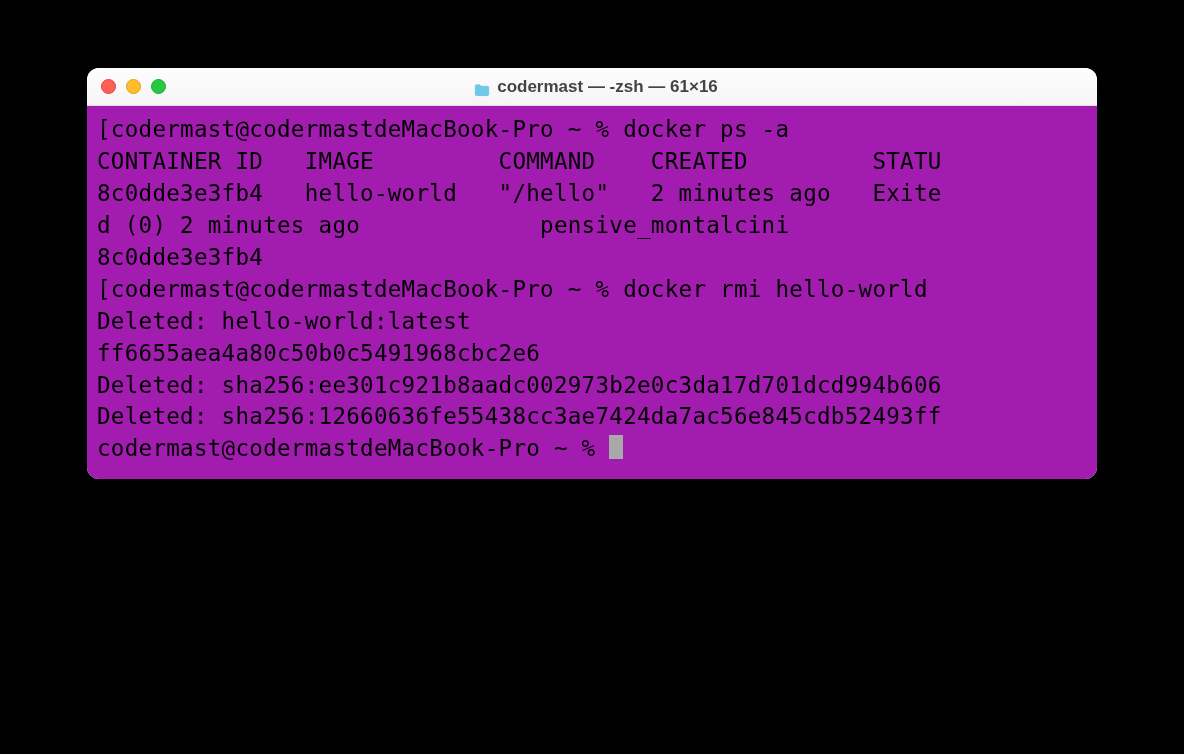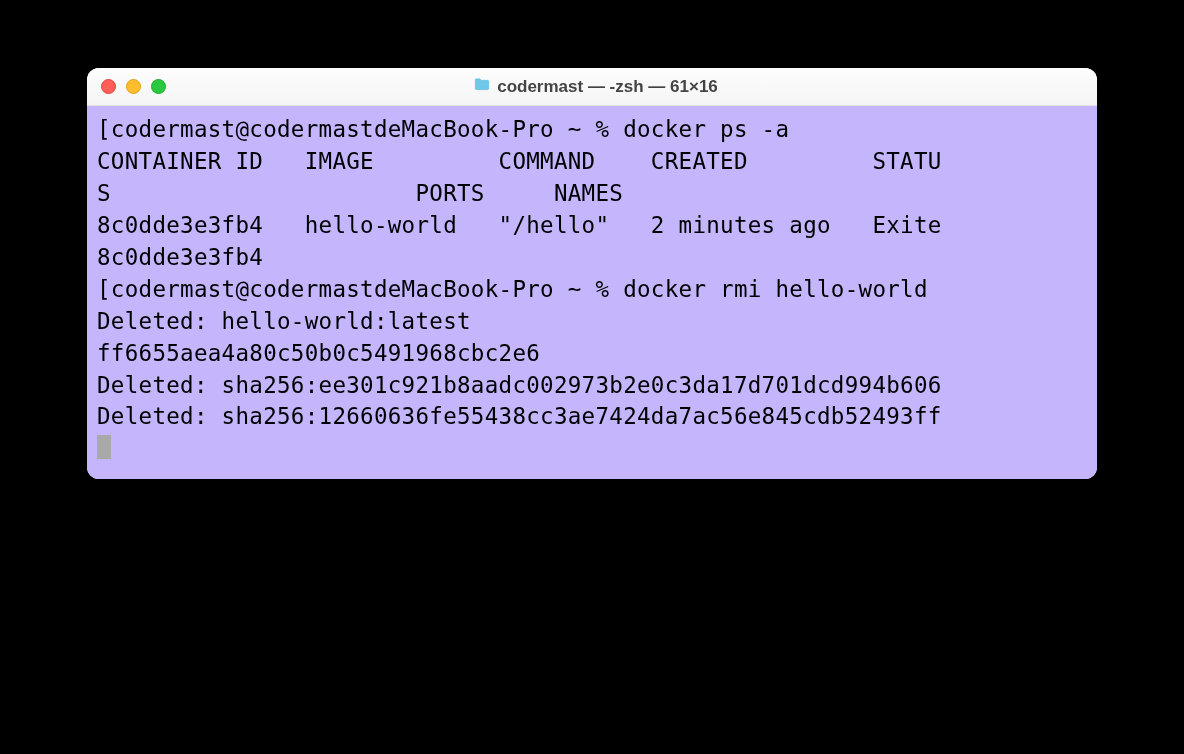--- a/index.html
+++ b/index.html
@@ -44,21 +44,21 @@
       border-radius: 50%;
     }
     .tl-red { background: #ff5f57; border: 0.5px solid #e24238; }
     .tl-yellow { background: #ffbd2e; border: 0.5px solid #e1a116; }
     .tl-green { background: #28c940; border: 0.5px solid #1dad2b; }
     .title-center {
       position: absolute;
       left: 0;
       right: 0;
       display: flex;
-      align-items: flex-start;
+      align-items: flex-end;
       justify-content: center;
       gap: 6px;
       pointer-events: none;
       font-family: -apple-system, BlinkMacSystemFont, "Helvetica Neue", sans-serif;
       font-size: 17px;
       font-weight: 600;
       color: #444;
       padding-left: 7px;
     }
     .folder-icon {
@@ -67,21 +67,21 @@
       position: relative;
     }
     .folder-icon svg {
       width: 18px;
       height: 18px;
       position: relative;
       top: -2px;
     }
     .terminal-body {
       padding: 8px 10px 14px 10px;
-      background: #c4b5fd;
+      background: #a21caf;
       font-size: 22.5px;
       line-height: 1.42;
       color: #000;
       letter-spacing: 0.3px;
       font-weight: 500;
       font-variant-ligatures: none;
     }
     .term-line {
       white-space: pre;
       font-family: "SF Mono", "Menlo", "Monaco", "Consolas", monospace;
@@ -111,23 +111,23 @@
         <svg viewBox="0 0 24 24" fill="none">
           <path d="M3 6.5C3 5.67 3.67 5 4.5 5H9l2 2h8.5c.83 0 1.5.67 1.5 1.5V18c0 .83-.67 1.5-1.5 1.5h-15C3.67 19.5 3 18.83 3 18V6.5z" fill="#6ec9e8" stroke="#4aa8cc" stroke-width="0.5"></path>
         </svg>
       </span>
       <span>codermast — -zsh — 61×16</span>
     </div>
   </div>
   <div class="terminal-body">
     <div class="term-line">[codermast@codermastdeMacBook-Pro ~ % docker ps -a</div>
     <div class="term-line">CONTAINER ID   IMAGE         COMMAND    CREATED         STATU</div>
-    <div class="term-line">S                      PORTS     NAMES</div>
     <div class="term-line">8c0dde3e3fb4   hello-world   "/hello"   2 minutes ago   Exite</div>
+    <div class="term-line">d (0) 2 minutes ago             pensive_montalcini</div>
     <div class="term-line">8c0dde3e3fb4</div>
     <div class="term-line">[codermast@codermastdeMacBook-Pro ~ % docker rmi hello-world</div>
     <div class="term-line">Deleted: hello-world:latest</div>
     <div class="term-line">ff6655aea4a80c50b0c5491968cbc2e6</div>
     <div class="term-line">Deleted: sha256:ee301c921b8aadc002973b2e0c3da17d701dcd994b606</div>
     <div class="term-line">Deleted: sha256:12660636fe55438cc3ae7424da7ac56e845cdb52493ff</div>
-    <div class="term-line"><span class="cursor-block"></span></div>
+    <div class="term-line"><span>codermast@codermastdeMacBook-Pro ~ % </span><span class="cursor-block"></span></div>
   </div>
 </div>
 
 </body></html>

